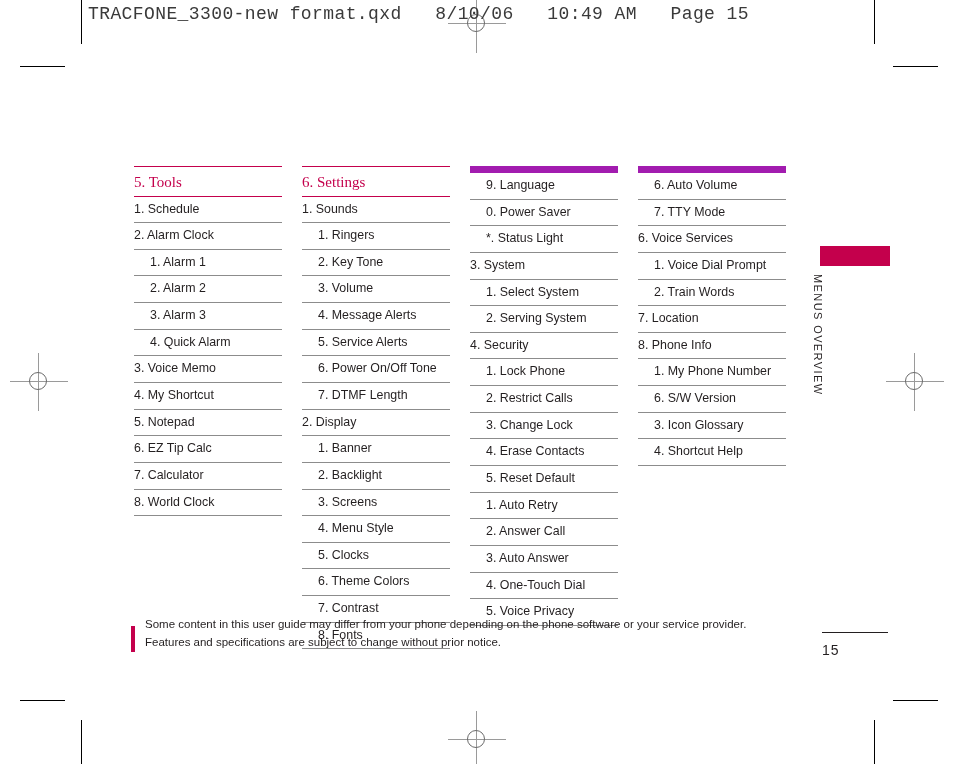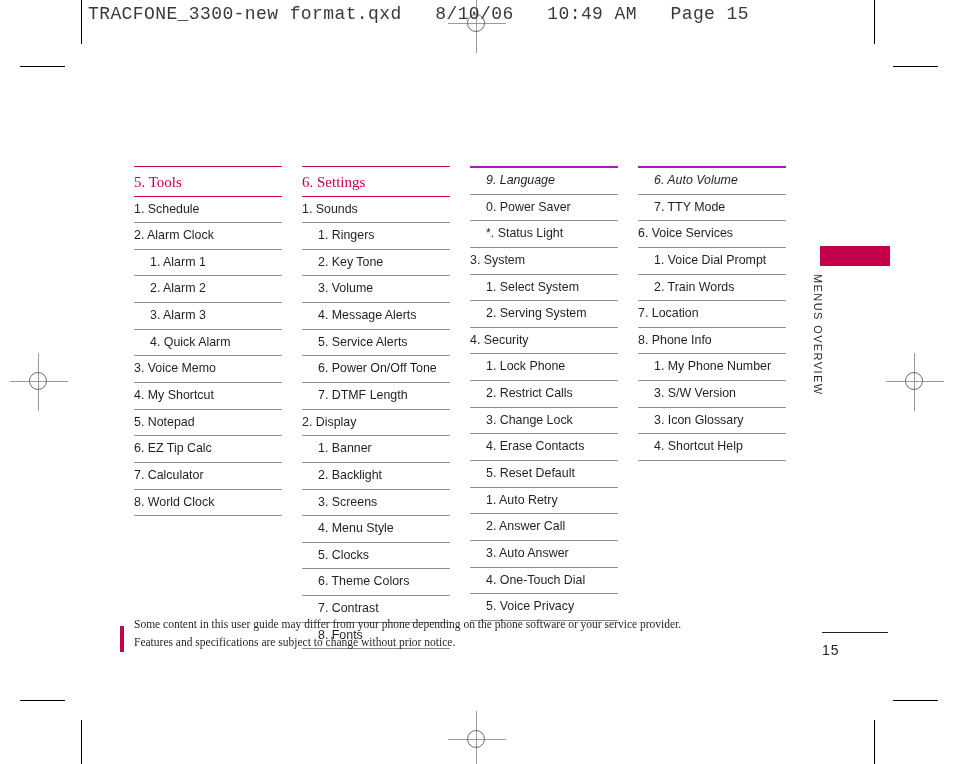--- a/index.html
+++ b/index.html
@@ -83,22 +83,21 @@
     color: #c4004c;
     padding: 7px 0 5px 0;
     border-top: 1.6px solid #c4004c;
     border-bottom: 1.6px solid #c4004c;
     line-height: 1.1;
     white-space: nowrap;
     font-family: Liberation Serif, serif;
   }
 
   .col-top-rule {
-    border-top: 2px solid #a21caf;
-    font-style: italic;
+    border-top: 7px solid #a21caf;
   }
 
   .item {
     font-size: 12.4px;
     line-height: 1.1;
     padding: 6px 0 6px 0;
     border-bottom: 1px solid #8c8c8c;
     color: #231f20;
     white-space: nowrap;
   }
@@ -123,26 +122,25 @@
     letter-spacing: 1.4px;
     color: #231f20;
     writing-mode: vertical-rl;
     text-orientation: mixed;
     white-space: nowrap;
   }
 
   
   .footnote {
     position: absolute;
-    left: 120px;
+    left: 131px;
     top: 616px;
     width: 640px;
     display: flex;
     align-items: flex-end;
-    font-family: Liberation Serif, serif;
   }
   .footnote-bar {
     width: 4px;
     min-height: 26px;
     background: #c4004c;
     margin-right: 10px;
     flex: 0 0 auto;
   }
   .footnote-text {
     font-size: 11.5px;
@@ -261,21 +259,21 @@
     </div>
     <div class="col">
       <div class="item lvl2 col-top-rule">6. Auto Volume</div>
       <div class="item lvl2">7. TTY Mode</div>
       <div class="item">6. Voice Services</div>
       <div class="item lvl2">1. Voice Dial Prompt</div>
       <div class="item lvl2">2. Train Words</div>
       <div class="item">7. Location</div>
       <div class="item">8. Phone Info</div>
       <div class="item lvl2">1. My Phone Number</div>
-      <div class="item lvl2">3. S/W Version</div>
+      <div class="item lvl2">6. S/W Version</div>
       <div class="item lvl2">3. Icon Glossary</div>
       <div class="item lvl2">4. Shortcut Help</div>
     </div>
   </div>
 
 <div class="sidetab-bar"></div>
 <div class="sidetab-text">MENUS OVERVIEW</div>
 
 <div class="footnote">
   <div class="footnote-bar"></div>

